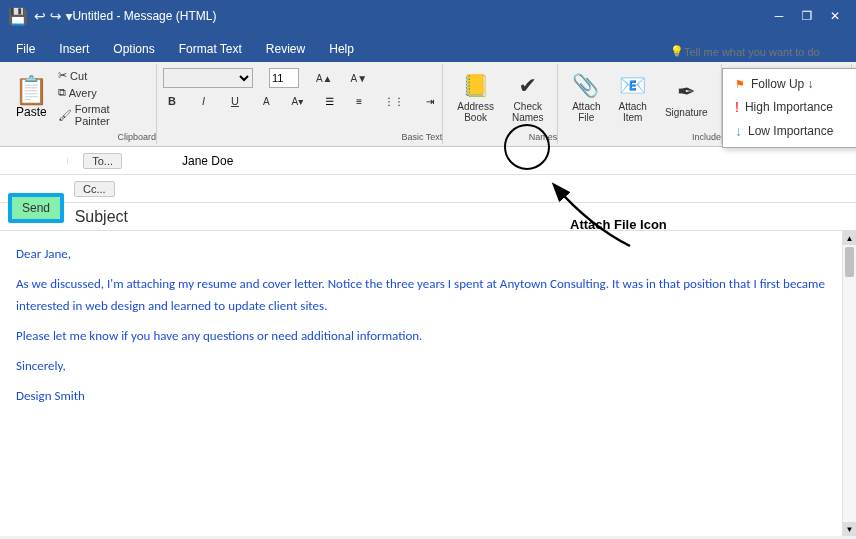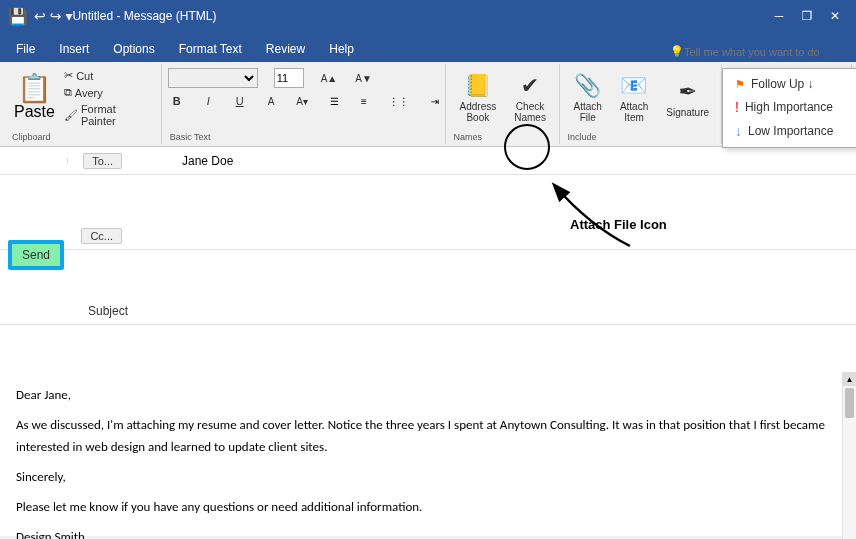--- a/index.html
+++ b/index.html
@@ -62,22 +62,22 @@
       align-items: flex-start;
       border-right: 1px solid #d0d0d0;
       padding: 4px 6px 2px 6px;
       min-width: 50px;
       position: relative;
     }
     .ribbon-group:last-child { border-right: none; }
     .ribbon-group-label {
       position: absolute;
       bottom: 2px;
-      left: 8px; right: 0;
-      text-align: left;
+      left: 0; right: 0;
+      text-align: right;
       font-size: 9px;
       color: #555;
     }
     .ribbon-group-content {
       display: flex;
       align-items: center;
       gap: 2px;
       flex: 1;
     }
 
@@ -146,21 +146,20 @@
     .follow-up-arrow { color: #ff6600; font-size: 11px; }
     .high-imp-icon { color: red; font-size: 14px; }
     .low-imp-icon { color: #5b9bd5; font-size: 14px; }
 
     
     .message-area {
       display: flex;
       flex-direction: column;
       height: calc(539px - 32px - 30px - 88px);
       background: white;
-      gap: 47px;
     }
     .field-row {
       display: flex;
       align-items: center;
       border-bottom: 1px solid #e0e0e0;
       min-height: 28px;
     }
     .field-btn {
       background: #f0f0f0;
       border: 1px solid #c8c8c8;
@@ -176,21 +175,21 @@
       outline: none;
       font-size: 12px;
       padding: 4px 6px;
       font-family: 'Segoe UI', Arial, sans-serif;
       margin-left: 48px;
     }
     .subject-label {
       width: 68px;
       text-align: right;
       padding-right: 8px;
-      font-size: 12px;
+      font-size: 16px;
       color: #333;
     }
     .subject-input {
       flex: 1;
       border: 1px solid #4472c4;
       outline: none;
       font-size: 12px;
       padding: 3px 6px;
       font-family: 'Segoe UI', Arial, sans-serif;
       margin: 2px;
@@ -219,21 +218,21 @@
     
     .body-area {
       flex: 1;
       display: flex;
     }
     .email-body {
       flex: 1;
       padding: 12px 16px;
       font-size: 12px;
       line-height: 1.7;
-      color: #000000;
+      color: #1d4ed8;
       overflow-y: auto;
       font-family: Calibri, 'Segoe UI', Arial, sans-serif;
       font-size: 13px;
     }
     .scrollbar-area {
       width: 14px;
       background: #f5f5f5;
       border-left: 1px solid #e0e0e0;
       display: flex;
       flex-direction: column;
@@ -315,21 +314,21 @@
     <input style="background: transparent; border: none; color: white; font-size: 11px; outline: none; width: 160px;" placeholder="Tell me what you want to do">
   </div>
 </div>
 
 <div class="ribbon ribbon-wrapper">
 
   <div class="ribbon-group" style="padding-bottom: 16px;">
     <div class="ribbon-group-content">
       <div class="paste-btn">
         <span class="paste-icon">📋</span>
-        <span style="font-size:16px;">Paste</span>
+        <span style="font-size:12px;">Paste</span>
       </div>
       <div class="small-btn-group">
         <div class="small-btn">
           <span>✂</span>
           <span>Cut</span>
         </div>
         <div class="small-btn">
           <span>⧉</span>
           <span>Avery</span>
         </div>
@@ -443,37 +442,37 @@
     <div style="display: flex; align-items: center; padding: 2px 6px; width: 60px; justify-content:flex-end;">
       <button class="field-btn">To...</button>
     </div>
     <input class="field-input" value="Jane Doe" style="">
   </div>
 
   <div class="field-row">
     <div class="send-area" style="border-right: 1px solid #e0e0e0; width: 68px; position:relative;">
       <button class="send-btn" style="position:absolute; left:8px; top:4px;">Send</button>
     </div>
-    <div style="display: flex; align-items: center; padding: 2px 6px; width: 60px; justify-content:flex-end;">
+    <div style="display: flex; align-items: center; padding: 2px 6px; width: 60px; ">
       <button class="field-btn">Cc...</button>
     </div>
     <input class="field-input" style="">
   </div>
 
   <div class="field-row">
     <div style="width: 68px; border-right: 1px solid #e0e0e0;"></div>
     <div class="subject-label">Subject</div>
   </div>
 
   <div class="body-area">
     <div class="email-body">
       <p>Dear Jane,</p>
       <p>As we discussed, I'm attaching my resume and cover letter. Notice the three years I spent at Anytown Consulting. It was in that position that I first became interested in web design and learned to update client sites.</p>
+      <p>Please let me know if you have any questions or need additional information.</p>
       <p>Sincerely,</p>
-      <p>Please let me know if you have any questions or need additional information.</p>
       <p>Design Smith</p>
     </div>
     <div class="scrollbar-area">
       <div class="scroll-btn">▲</div>
       <div class="scroll-track">
         <div class="scroll-thumb"></div>
       </div>
       <div class="scroll-btn">▼</div>
     </div>
   </div>

